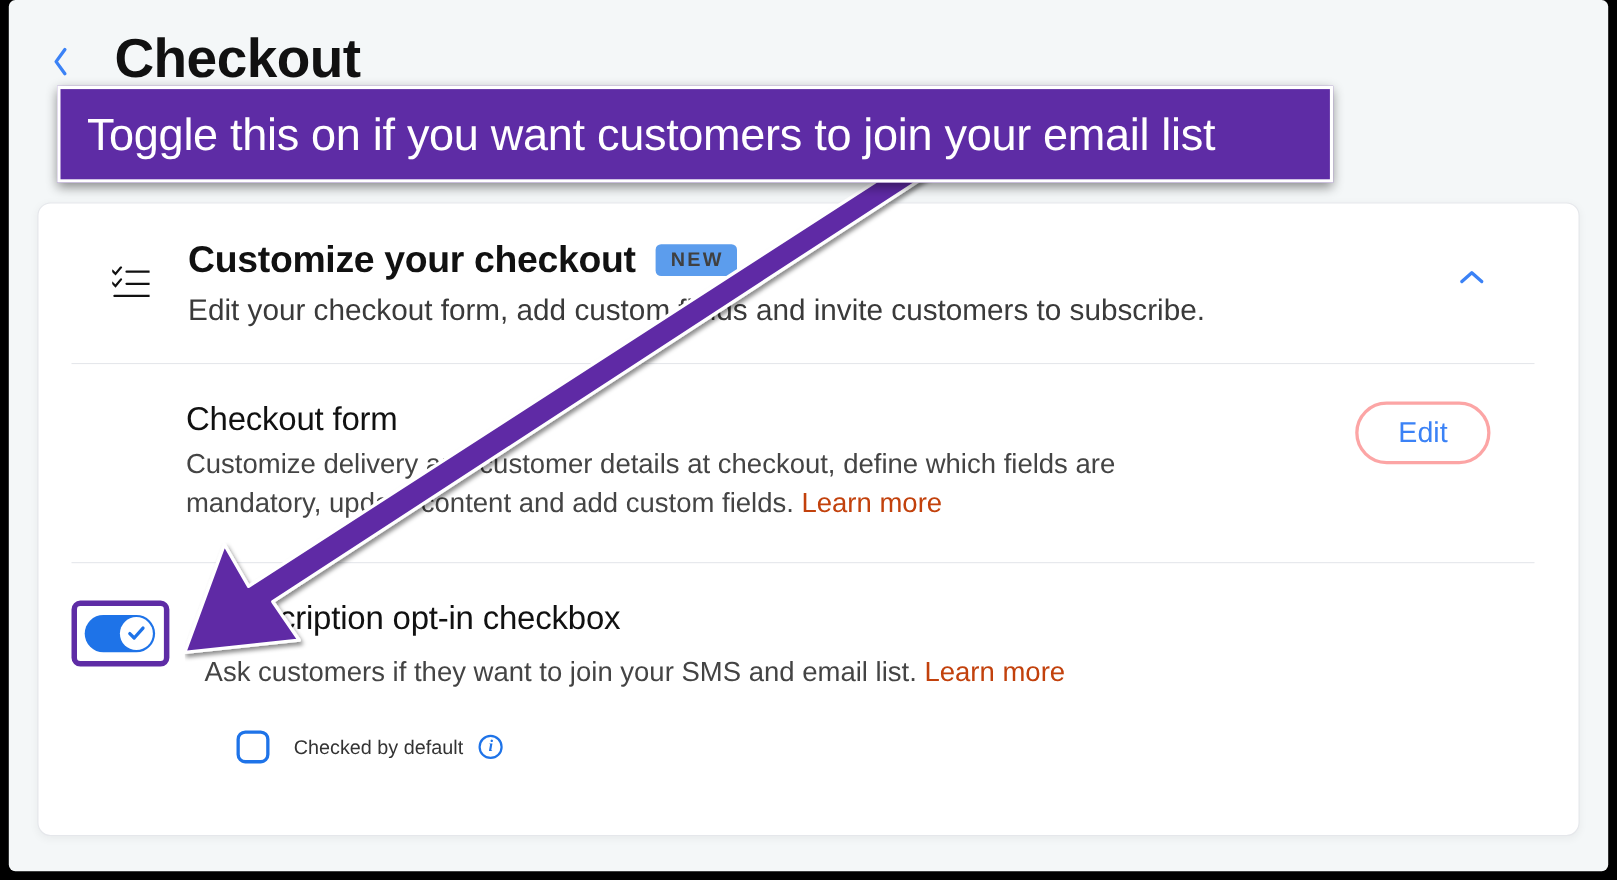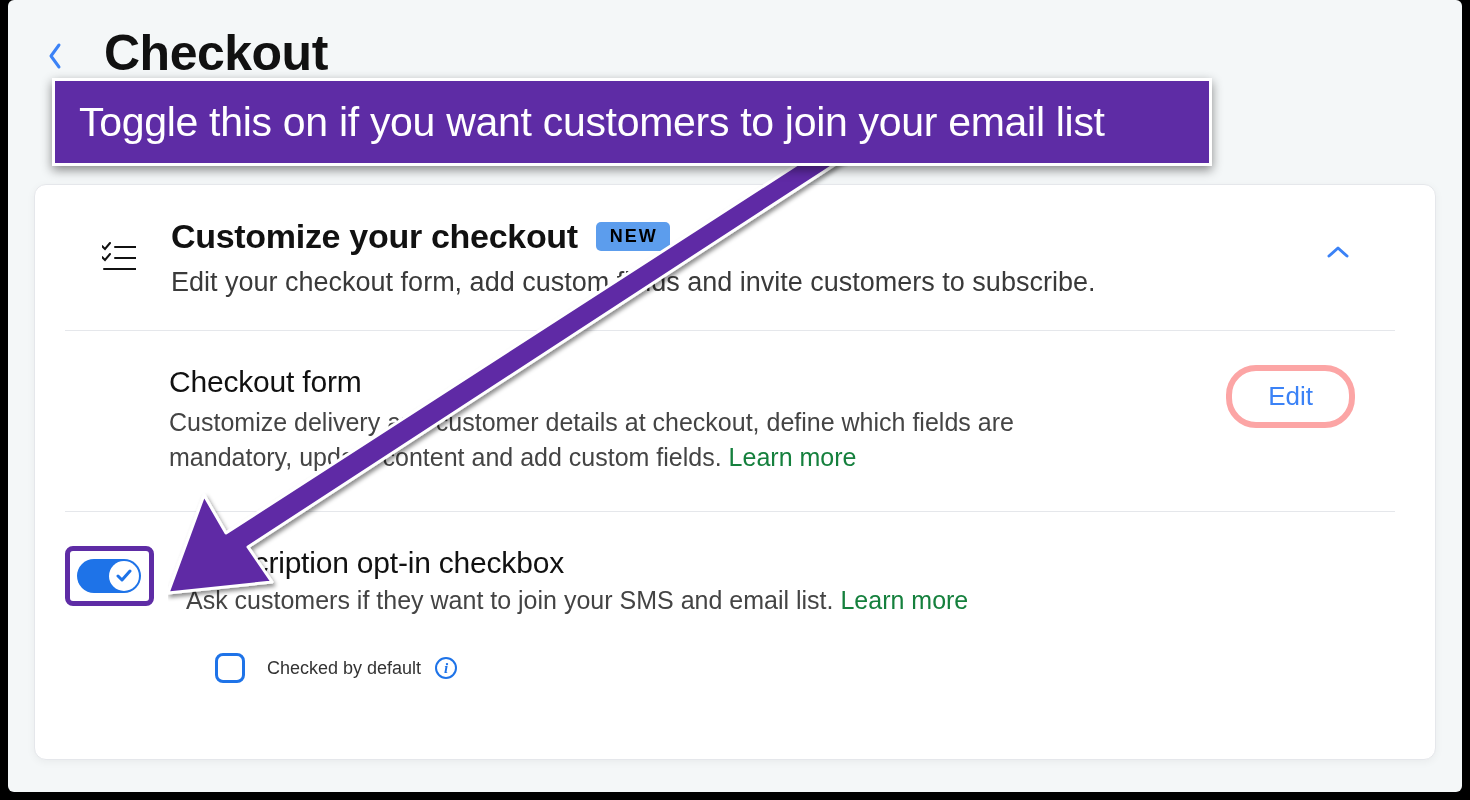--- a/index.html
+++ b/index.html
@@ -92,21 +92,21 @@
     margin-top: 22px;
     color: #111;
     flex: 0 0 auto;
   }
   .panel-icon svg { width: 34px; height: 30px; }
   .panel-head-text { margin-left: 34px; flex: 1; }
   .panel-title-row { display: flex; align-items: center; gap: 18px; }
   .panel-title { font-size: 34px; font-weight: 700; color: #111; letter-spacing: -0.3px; }
   .badge {
     background: #5c9ded;
-    color: #000000;
+    color: #404040;
     font-size: 18px;
     font-weight: 700;
     letter-spacing: 2px;
     padding: 4px 12px 4px 14px;
     border-radius: 5px;
   }
   .panel-sub { font-size: 27px; color: #3a3a3a; margin-top: 8px; line-height: 1.35; }
   .chevron-icon {
     align-self: center;
     width: 28px; height: 28px;
@@ -119,24 +119,24 @@
     display: flex;
     align-items: flex-end;
     padding: 34px 40px 36px 104px;
     border-bottom: 1px solid #e5e7eb;
     margin: 0 40px 0 30px;
   }
   .section.last { border-bottom: none; padding-bottom: 8px; }
   .section-texts { flex: 1; }
   .section-title { font-size: 30px; font-weight: 500; color: #111; letter-spacing: -0.2px; }
   .section-desc { font-size: 25px; color: #444; margin-top: 6px; line-height: 1.4; max-width: 860px; }
-  .learn-more { color: #15803d; cursor: pointer; }
+  .learn-more { color: #c2410c; cursor: pointer; }
 
   .edit-btn {
-    border: 6px solid #fca5a5;
+    border: 3px solid #fca5a5;
     color: #3b82f6;
     background: #fff;
     border-radius: 30px;
     font-size: 26px;
     padding: 10px 36px;
     cursor: pointer;
     align-self: flex-start;
     flex: 0 0 auto;
   }
 
@@ -165,21 +165,21 @@
     position: absolute;
     right: 2px; top: 2px;
     width: 30px; height: 30px;
     background: #fff;
     border-radius: 50%;
     display: flex; align-items: center; justify-content: center;
     color: #1e73e8;
   }
   .toggle-knob svg { width: 16px; height: 16px; }
   .toggle-texts { margin-left: 32px; flex: 1; }
-  .toggle-sub { font-size: 25px; color: #444; margin-top: 6px; }
+  .toggle-sub { font-size: 25px; color: #444; margin-top: 17px; }
 
   .sub-check-row {
     display: flex; align-items: center;
     padding: 30px 0 0 180px;
   }
   .checkbox {
     width: 30px; height: 30px;
     border: 3px solid #1e73e8;
     border-radius: 8px;
     cursor: pointer;

